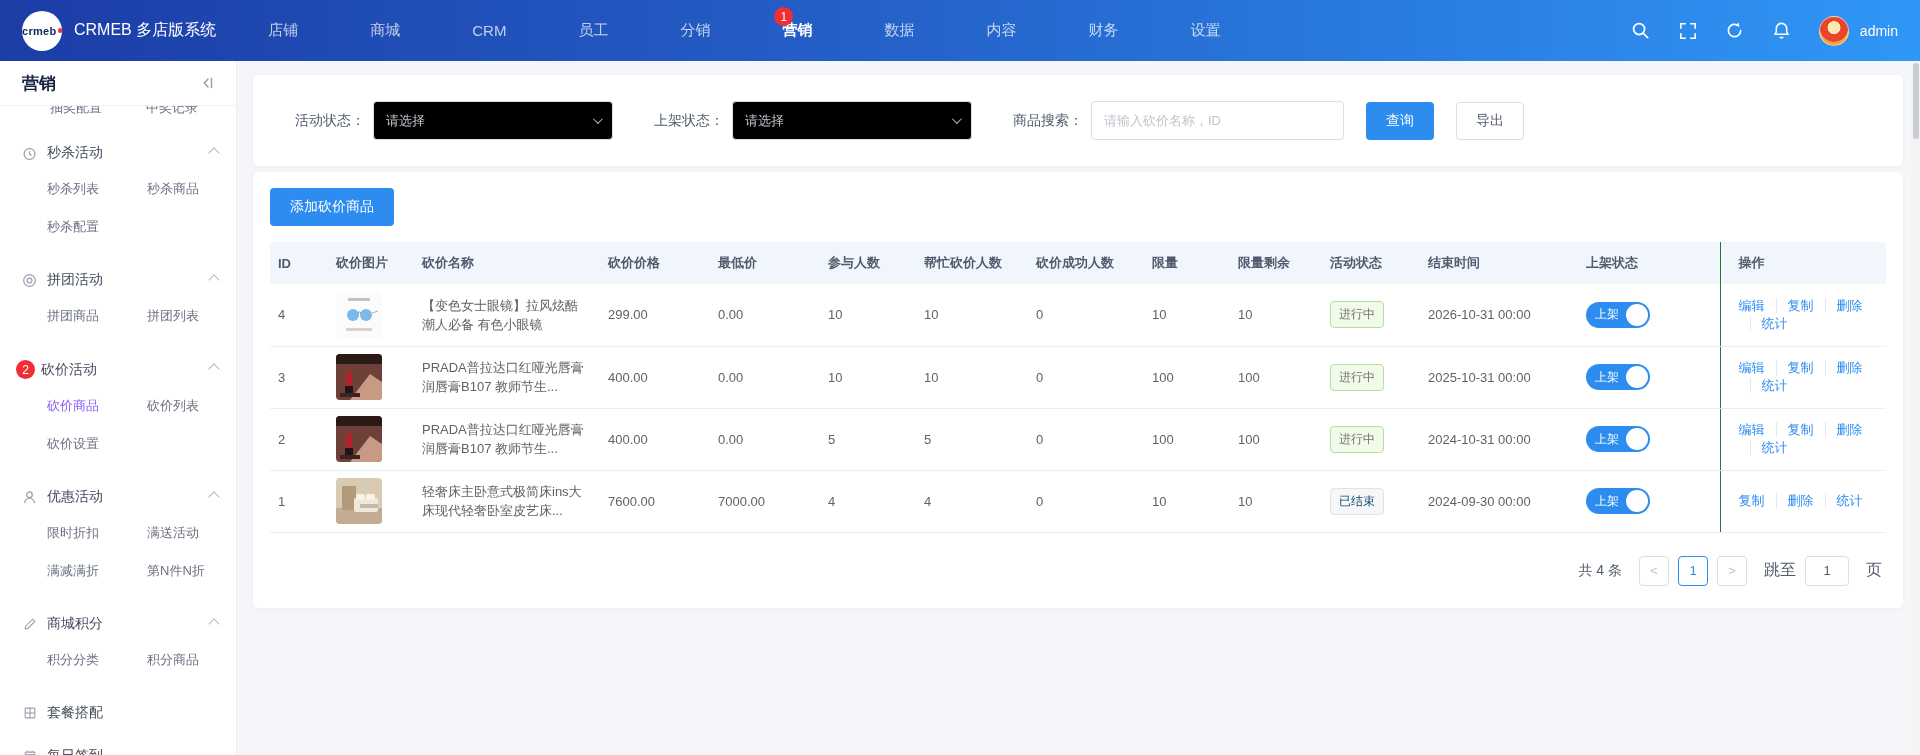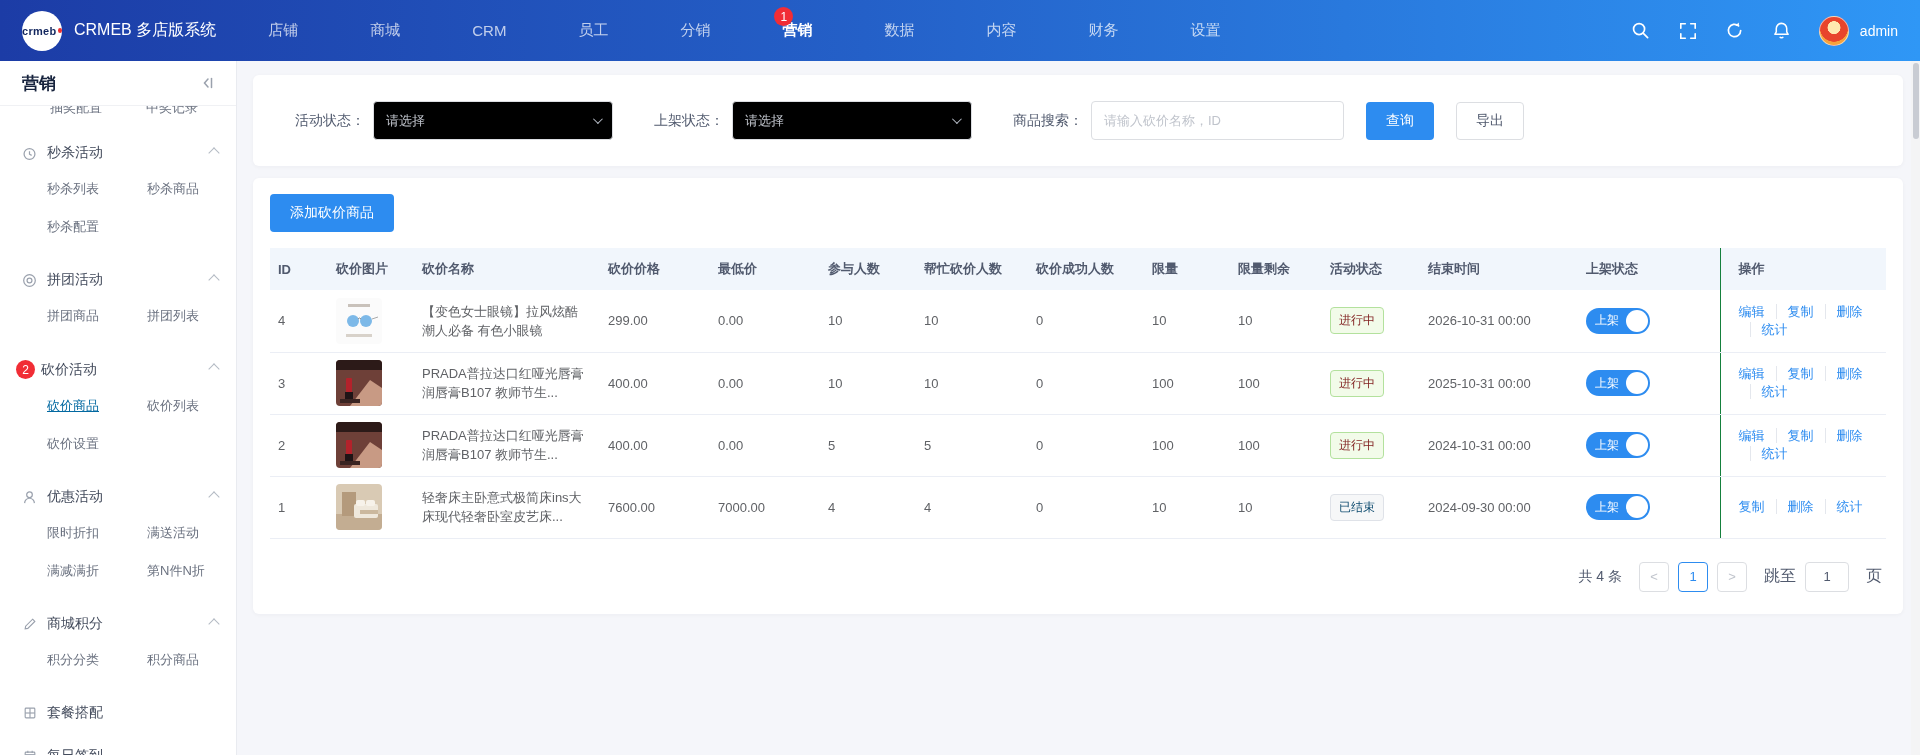--- a/index.html
+++ b/index.html
@@ -35,28 +35,28 @@
   .clip-row { height:13px; overflow:hidden; display:grid; grid-template-columns:96px 1fr; padding-left:28px; }
   .clip-row span { font-size:13px; color:#6b7280; line-height:20px; margin-top:-8px; display:block; }
   .menu-section { margin-top:25px; }
   .section-head { display:flex; align-items:center; font-size:14px; color:#434b5c; position:relative; cursor:pointer; }
   .section-ico { width:15px; height:15px; margin-right:10px; color:#9aa1ad; display:flex; align-items:center; justify-content:center; flex:0 0 auto; }
   .section-badge { min-width:19px; height:19px; border-radius:50%; background:#f12d35; color:#fff; font-size:12px;
                    display:flex; align-items:center; justify-content:center; margin-right:6px; margin-left:-6px; }
   .chev-up { position:absolute; right:0; top:5px; width:8px; height:8px; border-left:1.5px solid #b4bac4; border-top:1.5px solid #b4bac4; transform:rotate(45deg); }
   .child-grid { display:grid; grid-template-columns:100px 1fr; padding-left:25px; margin-top:8px; }
   .child { height:38px; line-height:38px; font-size:13px; color:#6b7280; cursor:pointer; white-space:nowrap; }
-  .child.active { color:#0369a1;text-decoration:underline; }
+  .child.active { color:#8b5cf6; }
 
   
   .main { flex:1; background:#f5f6fa; padding:14px 17px 0 16px; overflow:hidden; }
   .card { background:#fff; border-radius:6px; box-shadow:0 1px 4px rgba(0,21,41,.04); }
 
   
-  .filter-card { height:91px; display:flex; align-items:center; padding:0 42px; margin-bottom:12px; }
+  .filter-card { height:91px; display:flex; align-items:center; padding:0 42px; margin-bottom:6px; }
   .f-group { display:flex; align-items:center; }
   .f-label { font-size:14px; color:#515a6e; white-space:nowrap; }
   .select { width:240px; height:39px; border:1px solid #dcdee2; border-radius:4px; background:#000000; display:flex;
             align-items:center; justify-content:space-between; padding:0 12px; margin-left:8px; cursor:pointer; }
   .placeholder { font-size:13px; color:#c0c4cc; }
   .sel-arrow { width:7px; height:7px; border-right:1.4px solid #b4bac4; border-bottom:1.4px solid #b4bac4; transform:rotate(45deg) translateY(-2px); }
   .txt-input { width:253px; height:39px; border:1px solid #dcdee2; border-radius:4px; padding:0 12px; font-size:13px; color:#515a6e; margin-left:8px; outline:none; font-family:"Liberation Sans",sans-serif; }
   .txt-input::placeholder { color:#c0c4cc; }
   .btn { height:38px; border-radius:4px; font-size:14px; padding:0 19px; cursor:pointer; border:1px solid transparent; font-family:"Liberation Sans",sans-serif; }
   .btn-primary { background:#2d8cf0; color:#fff; }
@@ -66,21 +66,21 @@
   
   .table-card { padding:16px 17px 14px 17px; }
   .add-btn { margin-bottom:16px; }
   table { border-collapse:collapse; table-layout:fixed; width:1616px; }
   thead th { background:#f1f6fc; height:42px; font-size:13px; color:#515a6e; font-weight:bold; text-align:left; padding:0 8px; white-space:nowrap; }
   tbody td { height:62px; border-bottom:1px solid #ebeef5; font-size:13px; color:#606266; padding:0 8px; vertical-align:middle; }
   th.c-ops, td.c-ops { border-left:1px solid #15803d; padding-left:18px; }
   .name { width:168px; line-height:19px; color:#606266; overflow:hidden; }
   .pimg { width:46px; height:46px; border-radius:4px; overflow:hidden; display:block; }
   .badge { display:inline-block; min-width:48px; text-align:center; font-size:12px; line-height:25px; padding:0 8px; border-radius:4px; border:1px solid; }
-  .badge.ongoing { color:#7f1d1d; background:#f2fbe9; border-color:#b3e19d; }
+  .badge.ongoing { color:#737373; background:#f2fbe9; border-color:#b3e19d; }
   .badge.ended   { color:#0c4a6e; background:#f6f7f8; border-color:#dfe2e8; }
   .toggle { position:relative; display:inline-flex; align-items:center; width:64px; height:26px; border-radius:13px; background:#2d8cf0; cursor:pointer; }
   .toggle-label { color:#fff; font-size:12px; margin-left:9px; }
   .knob { position:absolute; right:2px; top:2px; width:22px; height:22px; border-radius:50%; background:#fff; }
   .op { color:#2d8cf0; cursor:pointer; text-decoration:none; white-space:nowrap; }
   .op + .op { border-left:1px solid #e4e7ed; padding-left:11px; margin-left:11px; }
 
   
   .pagination { display:flex; align-items:center; justify-content:flex-end; gap:9px; padding:23px 4px 8px 0; }
   .pg-total { font-size:14px; color:#515a6e; margin-right:8px; }

